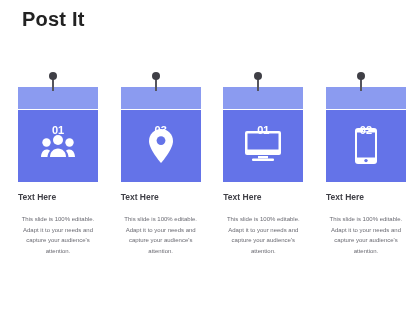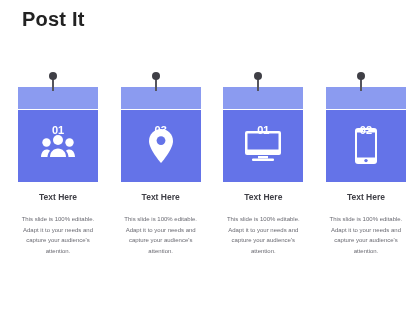--- a/index.html
+++ b/index.html
@@ -113,21 +113,20 @@
     display: flex;
     justify-content: space-between;
   }
   .textcol {
     width: 80px;
   }
   .text-head {
     font-size: 8.5px;
     font-weight: bold;
     color: #3f3f46;
-    text-align: center;
     margin-bottom: 12px;
   }
   .text-body {
     font-size: 6px;
     line-height: 1.75;
     color: #6b6b73;
     text-align: center;
   }
 </style>
 </head>

